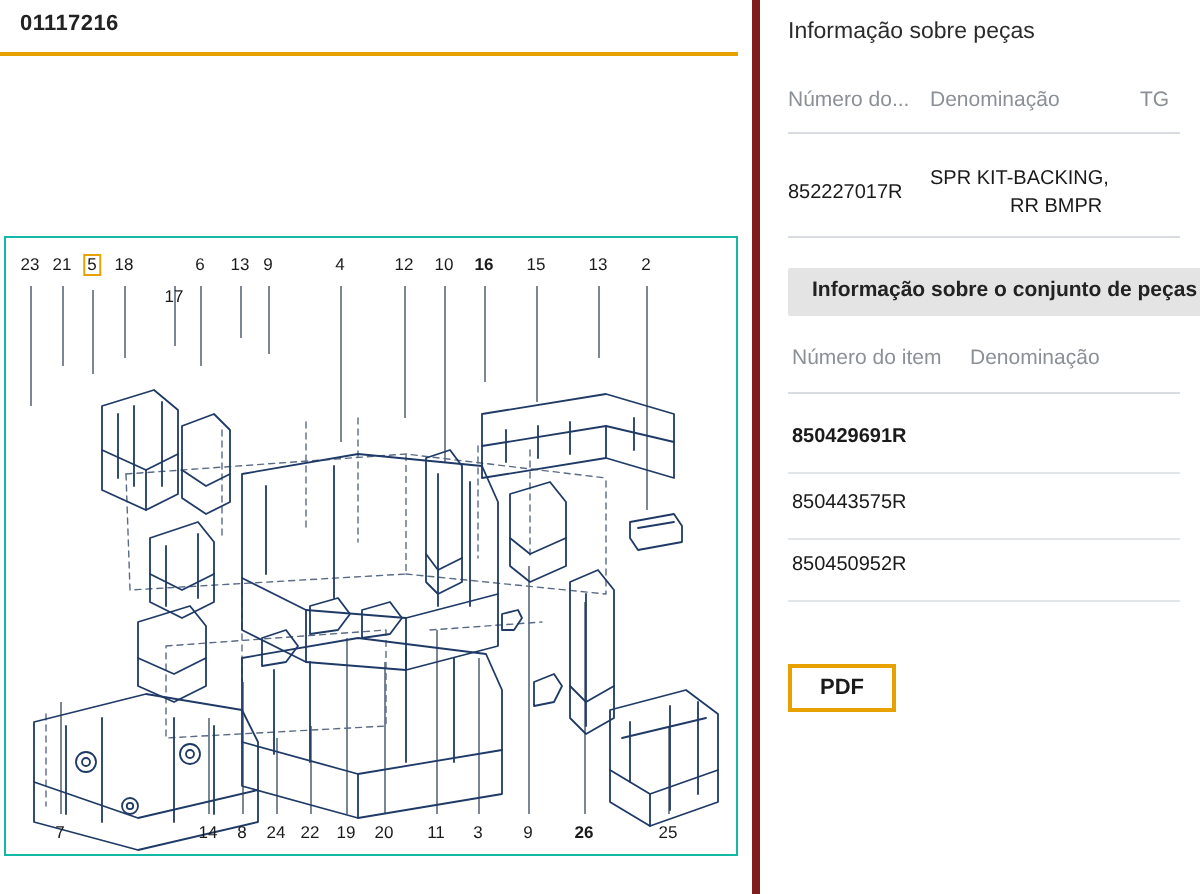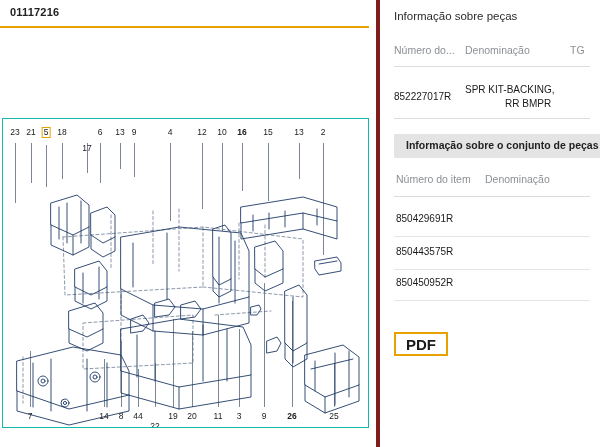--- a/index.html
+++ b/index.html
@@ -125,21 +125,21 @@
     left: 14px;
     width: 196px; height: 1px;
     background: #e3e6e9;
   }
   #pdf-button {
     position: absolute;
     left: 14px; top: 332px;
     width: 54px; height: 24px;
     border: 2px solid #e8a200;
     background: #ffffff;
-    font-size: 15px;
+    font-size: 11px;
     font-weight: bold;
     color: #1a1a1a;
     cursor: pointer;
     padding: 0;
     font-family: "Liberation Sans", sans-serif;
   }
 </style>
 </head>
 <body>
 
@@ -284,22 +284,22 @@
         <span class="cal" style="left:239px;font-weight:bold;">16</span>
         <span class="cal" style="left:265px;">15</span>
         <span class="cal" style="left:296px;">13</span>
         <span class="cal" style="left:320px;">2</span>
       </div>
 
       <div class="calloutrow" style="top:292px;">
         <span class="cal" style="left:27px;">7</span>
         <span class="cal" style="left:101px;">14</span>
         <span class="cal" style="left:118px;">8</span>
-        <span class="cal" style="left:135px;">44</span>
-        <span class="cal" style="left:152px;margin-top:10px;">22</span>
+        <span class="cal" style="left:135px;">24</span>
+        <span class="cal" style="left:152px;">22</span>
         <span class="cal" style="left:170px;">19</span>
         <span class="cal" style="left:189px;text-align:center;">20</span>
         <span class="cal" style="left:215px;">11</span>
         <span class="cal" style="left:236px;">3</span>
         <span class="cal" style="left:261px;">9</span>
         <span class="cal" style="left:289px;font-weight:bold;">26</span>
         <span class="cal" style="left:331px;">25</span>
       </div>
 
     </div>
@@ -320,21 +320,21 @@
     <div class="hdr-rule" style="top:118px;"></div>
 
     <div id="section-bar">
       <span>Informação sobre o conjunto de peças</span>
     </div>
 
     <div class="tbl-head" style="top:173px; left:16px;">Número do item</div>
     <div class="tbl-head" style="top:173px; left:105px;">Denominação</div>
     <div class="hdr-rule" style="top:196px;"></div>
 
-    <div class="cellv" style="top:213px; left:16px;">850429691R</div>
+    <div class="cellv" style="top:213px; left:16px;font-weight:bold;">850429691R</div>
     <div class="row-rule" style="top:236px;"></div>
 
     <div class="cellv" style="top:246px; left:16px;">850443575R</div>
     <div class="row-rule" style="top:269px;"></div>
 
     <div class="cellv" style="top:277px; left:16px;">850450952R</div>
     <div class="row-rule" style="top:300px;"></div>
 
     <button id="pdf-button">PDF</button>
 

